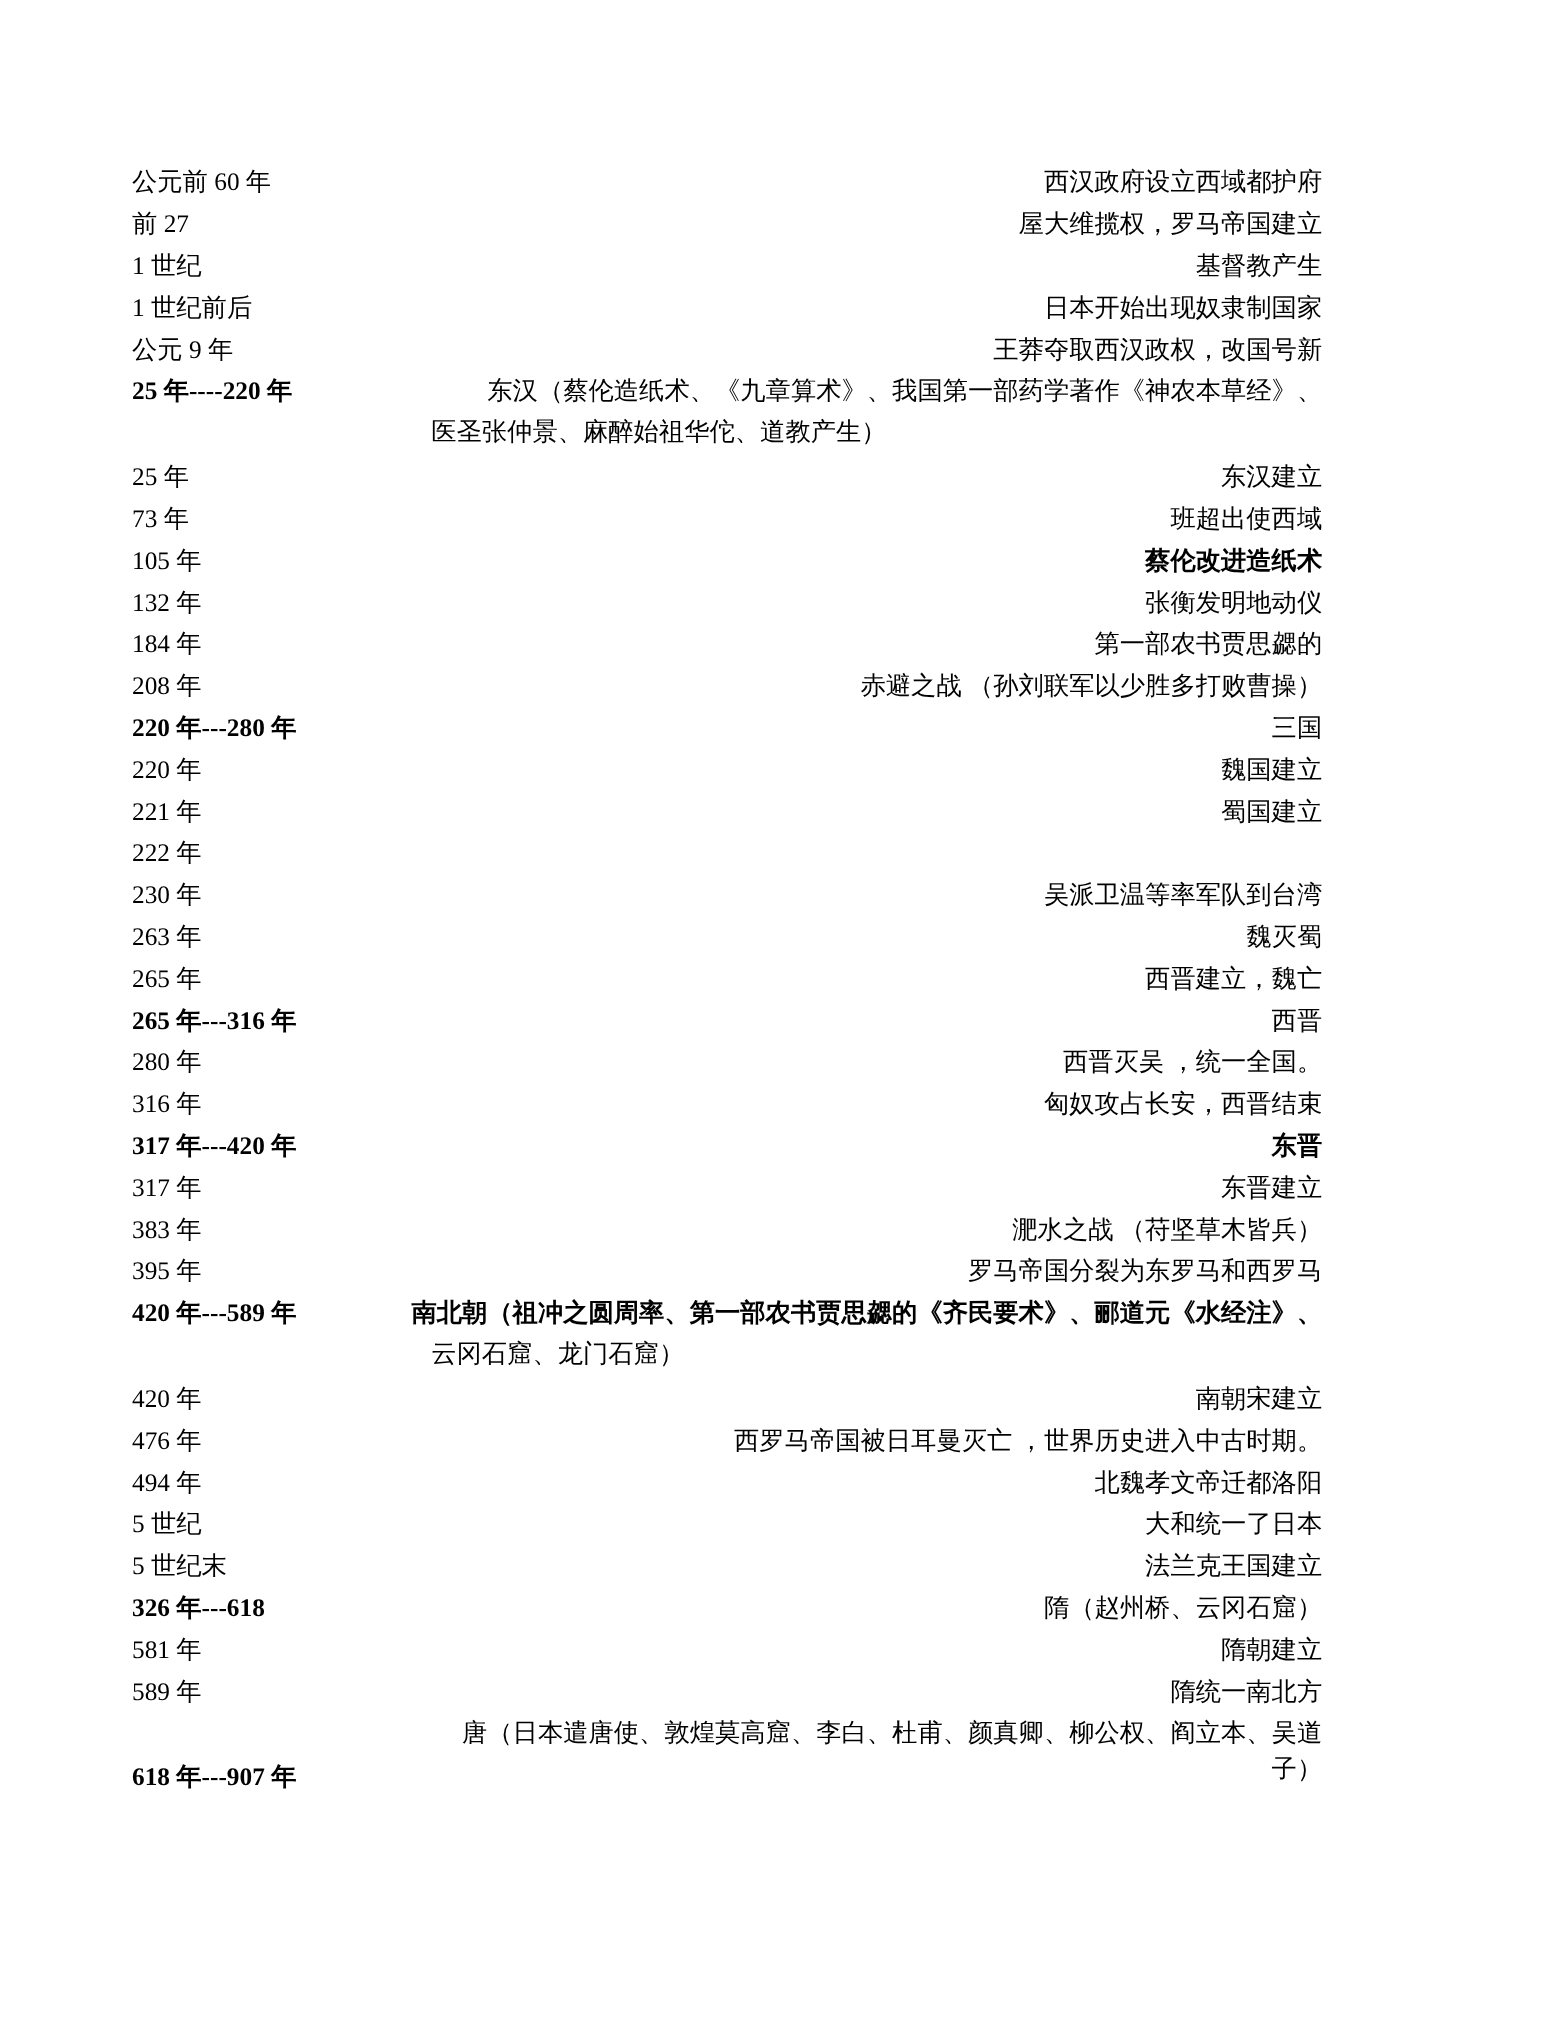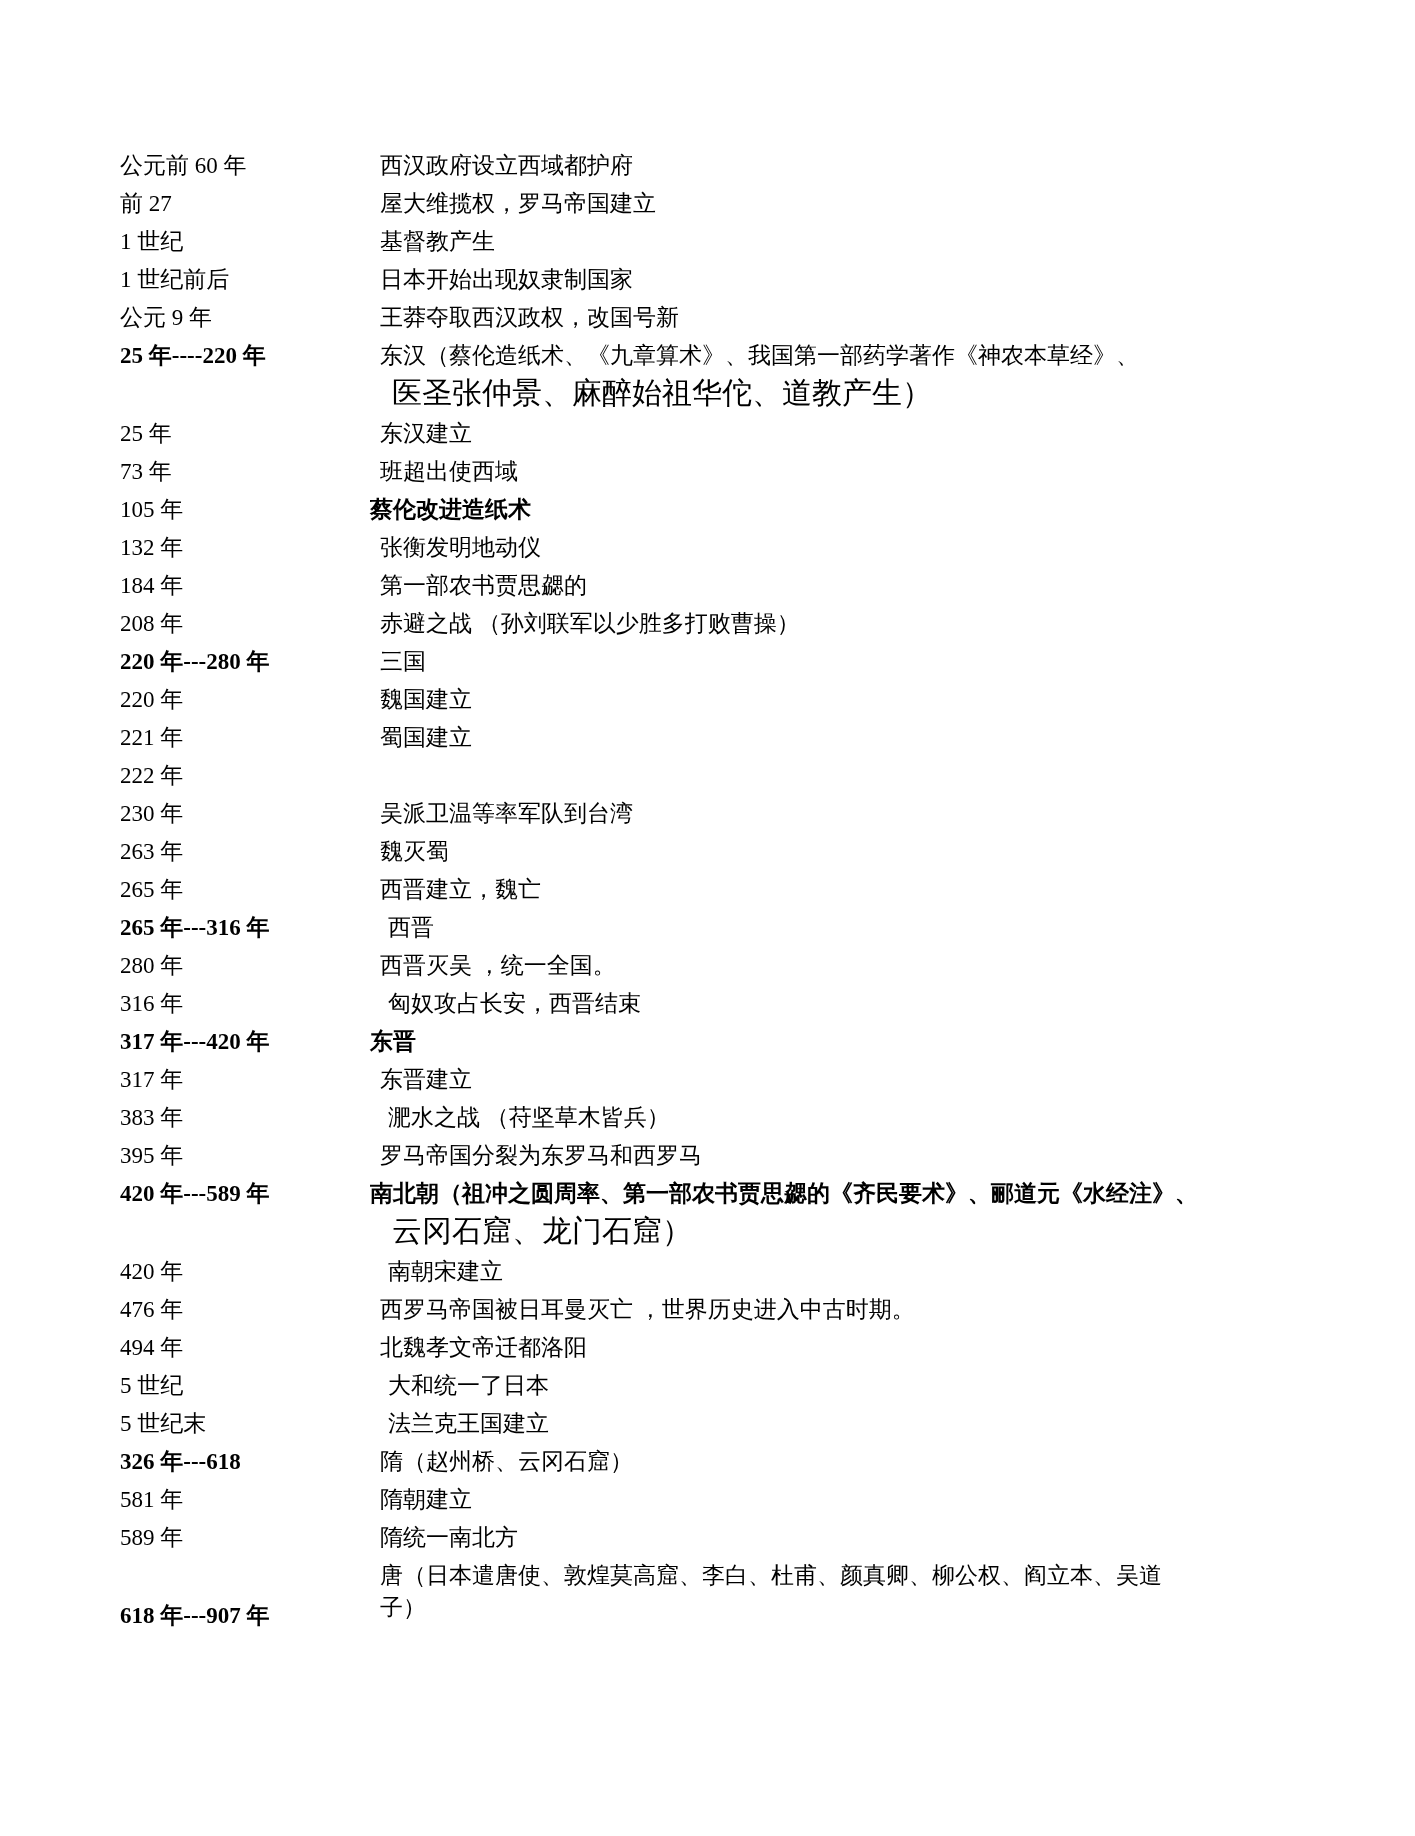--- a/index.html
+++ b/index.html
@@ -34,33 +34,34 @@
     width: 250px;
     flex: 0 0 250px;
     font-size: 23px;
     line-height: 32px;
     white-space: nowrap;
   }
   .event {
     flex: 1 1 auto;
     font-size: 23px;
     line-height: 32px;
+    text-align: right;
   }
   .bold .date, .bold .event {
     font-weight: bold;
   }
   .bold .event {
     font-weight: normal;
   }
   .event.indent1 { padding-left: 10px; }
   .event.indent2 { padding-left: 18px; }
   .event.indent0 { padding-left: 0; font-weight: bold; }
   .cont {
     padding-left: 272px;
-    font-size: 30px;
+    font-size: 23px;
     line-height: 34px;
     margin-top: -2px;
     margin-bottom: 8px;
   }
 </style>
 </head>
 <body>
 
 <div class="page">
   <div class="timeline" id="timeline">

